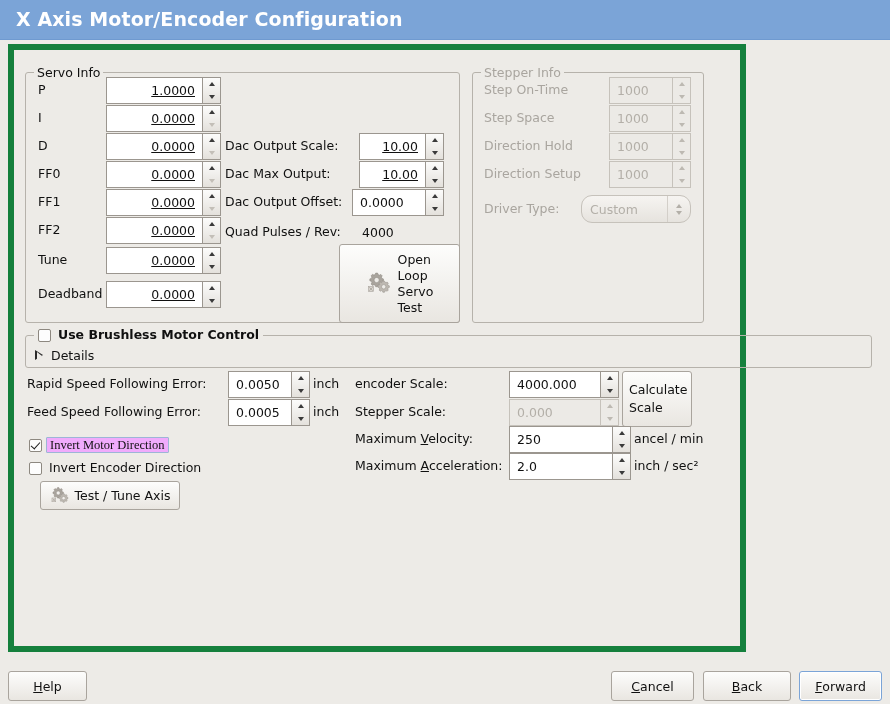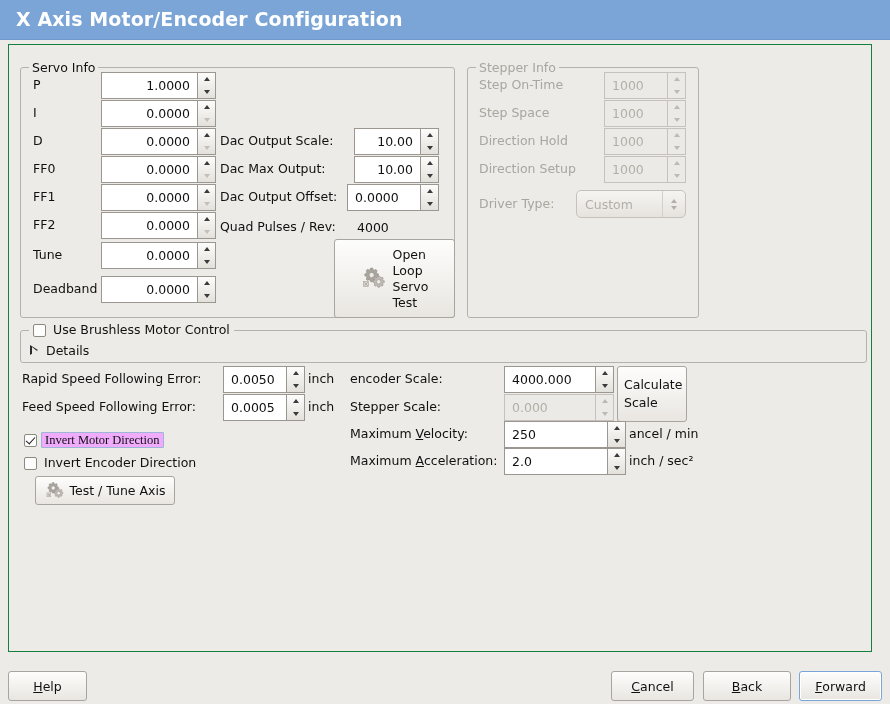--- a/index.html
+++ b/index.html
@@ -16,23 +16,23 @@
     background:#7ba4d7;
     border-bottom:1px solid #6f9ad0;
   }
   .titlebar .ttl{
     position:absolute;left:16px;top:8px;
     font-size:19px;font-weight:bold;color:#ffffff;
     letter-spacing:.1px;
   }
   
   .panel{
-    position:absolute;left:8px;top:44px;width:864px;height:608px;
+    position:absolute;left:8px;top:44px;width:738px;height:608px;
     background:#edebe7;
-    border:1px solid #15803d;
+    border:6px solid #15803d;
     box-sizing:border-box;
   }
   
   .group{
     position:absolute;
     border:1px solid #b6b2ab;
     border-radius:3px;
     box-sizing:border-box;
   }
   .group > .legend{
@@ -61,21 +61,21 @@
     border:1px solid #9b968f;
     border-right:none;
     box-sizing:border-box;
     display:flex;align-items:center;
     padding:0 7px;
     font-size:12.5px;
     color:#101010;
     overflow:hidden;
     white-space:nowrap;
   }
-  .spin .fld.right{justify-content:flex-end;}
+  .spin .fld.right{justify-content:flex-end;text-decoration:underline;}
   .spin .fld.left{justify-content:flex-start;}
   .spin .btns{
     width:19px;flex:0 0 19px;
     border:1px solid #9b968f;
     box-sizing:border-box;
     background:linear-gradient(#fcfcfb,#e4e1dc);
     display:flex;flex-direction:column;
   }
   .spin .btns .up,.spin .btns .dn{
     flex:1 1 50%;
@@ -96,21 +96,21 @@
   .spin.dis .fld{background:#eceae6;color:#b3afa8;border-color:#c6c2bb;}
   .spin.dis .btns{background:#eceae6;border-color:#c6c2bb;}
   .spin.dis .btns .up::after{border-bottom-color:#bdb9b2;}
   .spin.dis .btns .dn::after{border-top-color:#bdb9b2;}
   
   .spin.lo .btns .dn::after{border-top-color:#c3bfb8;}
   
   .combo{
     position:absolute;height:28px;box-sizing:border-box;
     display:flex;align-items:stretch;
-    border:1px solid #c6c2bb;border-radius:5px;
+    border:1px solid #c6c2bb;border-radius:11px;
     background:linear-gradient(#f6f4f1,#e6e3de);
     overflow:hidden;
   }
   .combo .cval{
     flex:1 1 auto;display:flex;align-items:center;padding:0 8px;
     color:#b3afa8;font-size:12.5px;white-space:nowrap;
   }
   .combo .carr{
     flex:0 0 22px;display:flex;flex-direction:column;
     align-items:center;justify-content:center;gap:3px;
@@ -145,21 +145,21 @@
     background:#fdfdfd;border:1px solid #8d8880;
     border-radius:2px;position:relative;box-sizing:border-box;
   }
   .cbox.on::after{
     content:"";position:absolute;left:3px;top:0px;
     width:4px;height:8px;
     border:solid #1d1d1d;border-width:0 1.8px 1.8px 0;
     transform:rotate(42deg);
   }
   .cbl{font-size:12.5px;line-height:14px;}
-  .cbl.bold{font-weight:normal;}
+  .cbl.bold{font-weight:bold;}
   .cbl.sel{
     background:#f0abfc;
     border:1px solid #9db6d6;
     padding:0 3px;margin-left:-3px;
     border-radius:1px;
     font-family:Liberation Serif, serif;
   }
   
   .expander{position:absolute;display:flex;align-items:center;gap:8px;}
   .tri{

